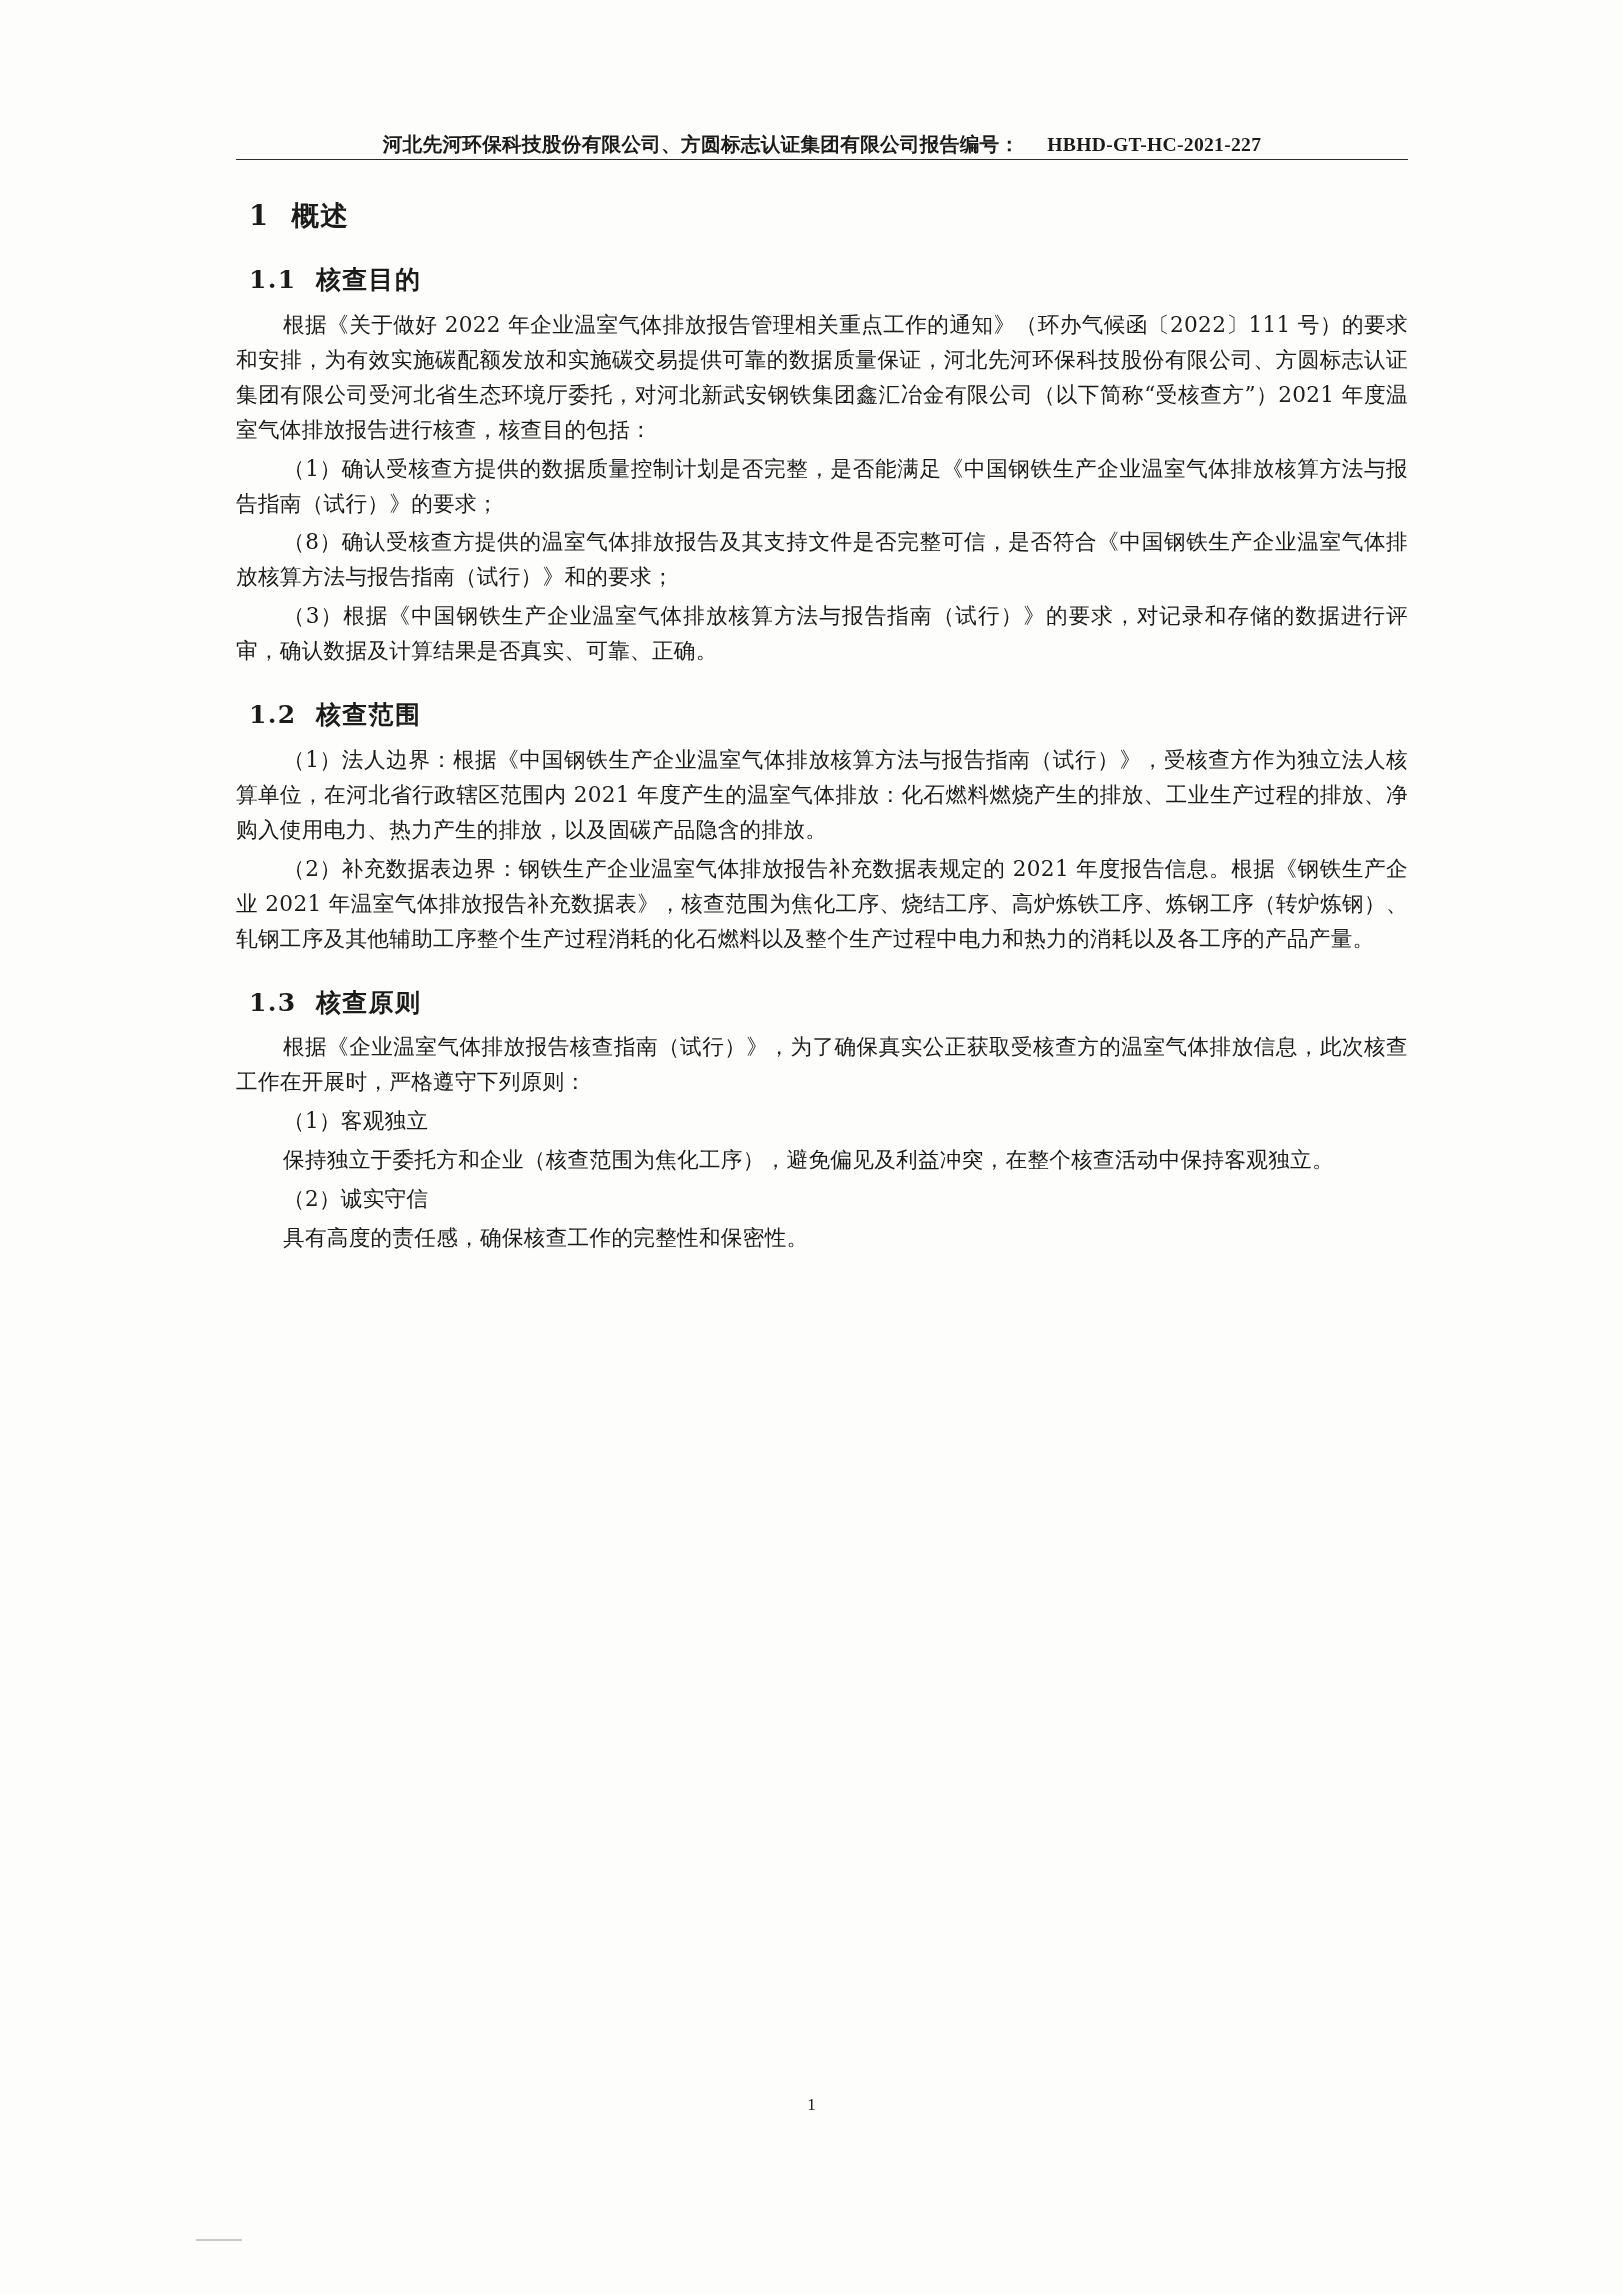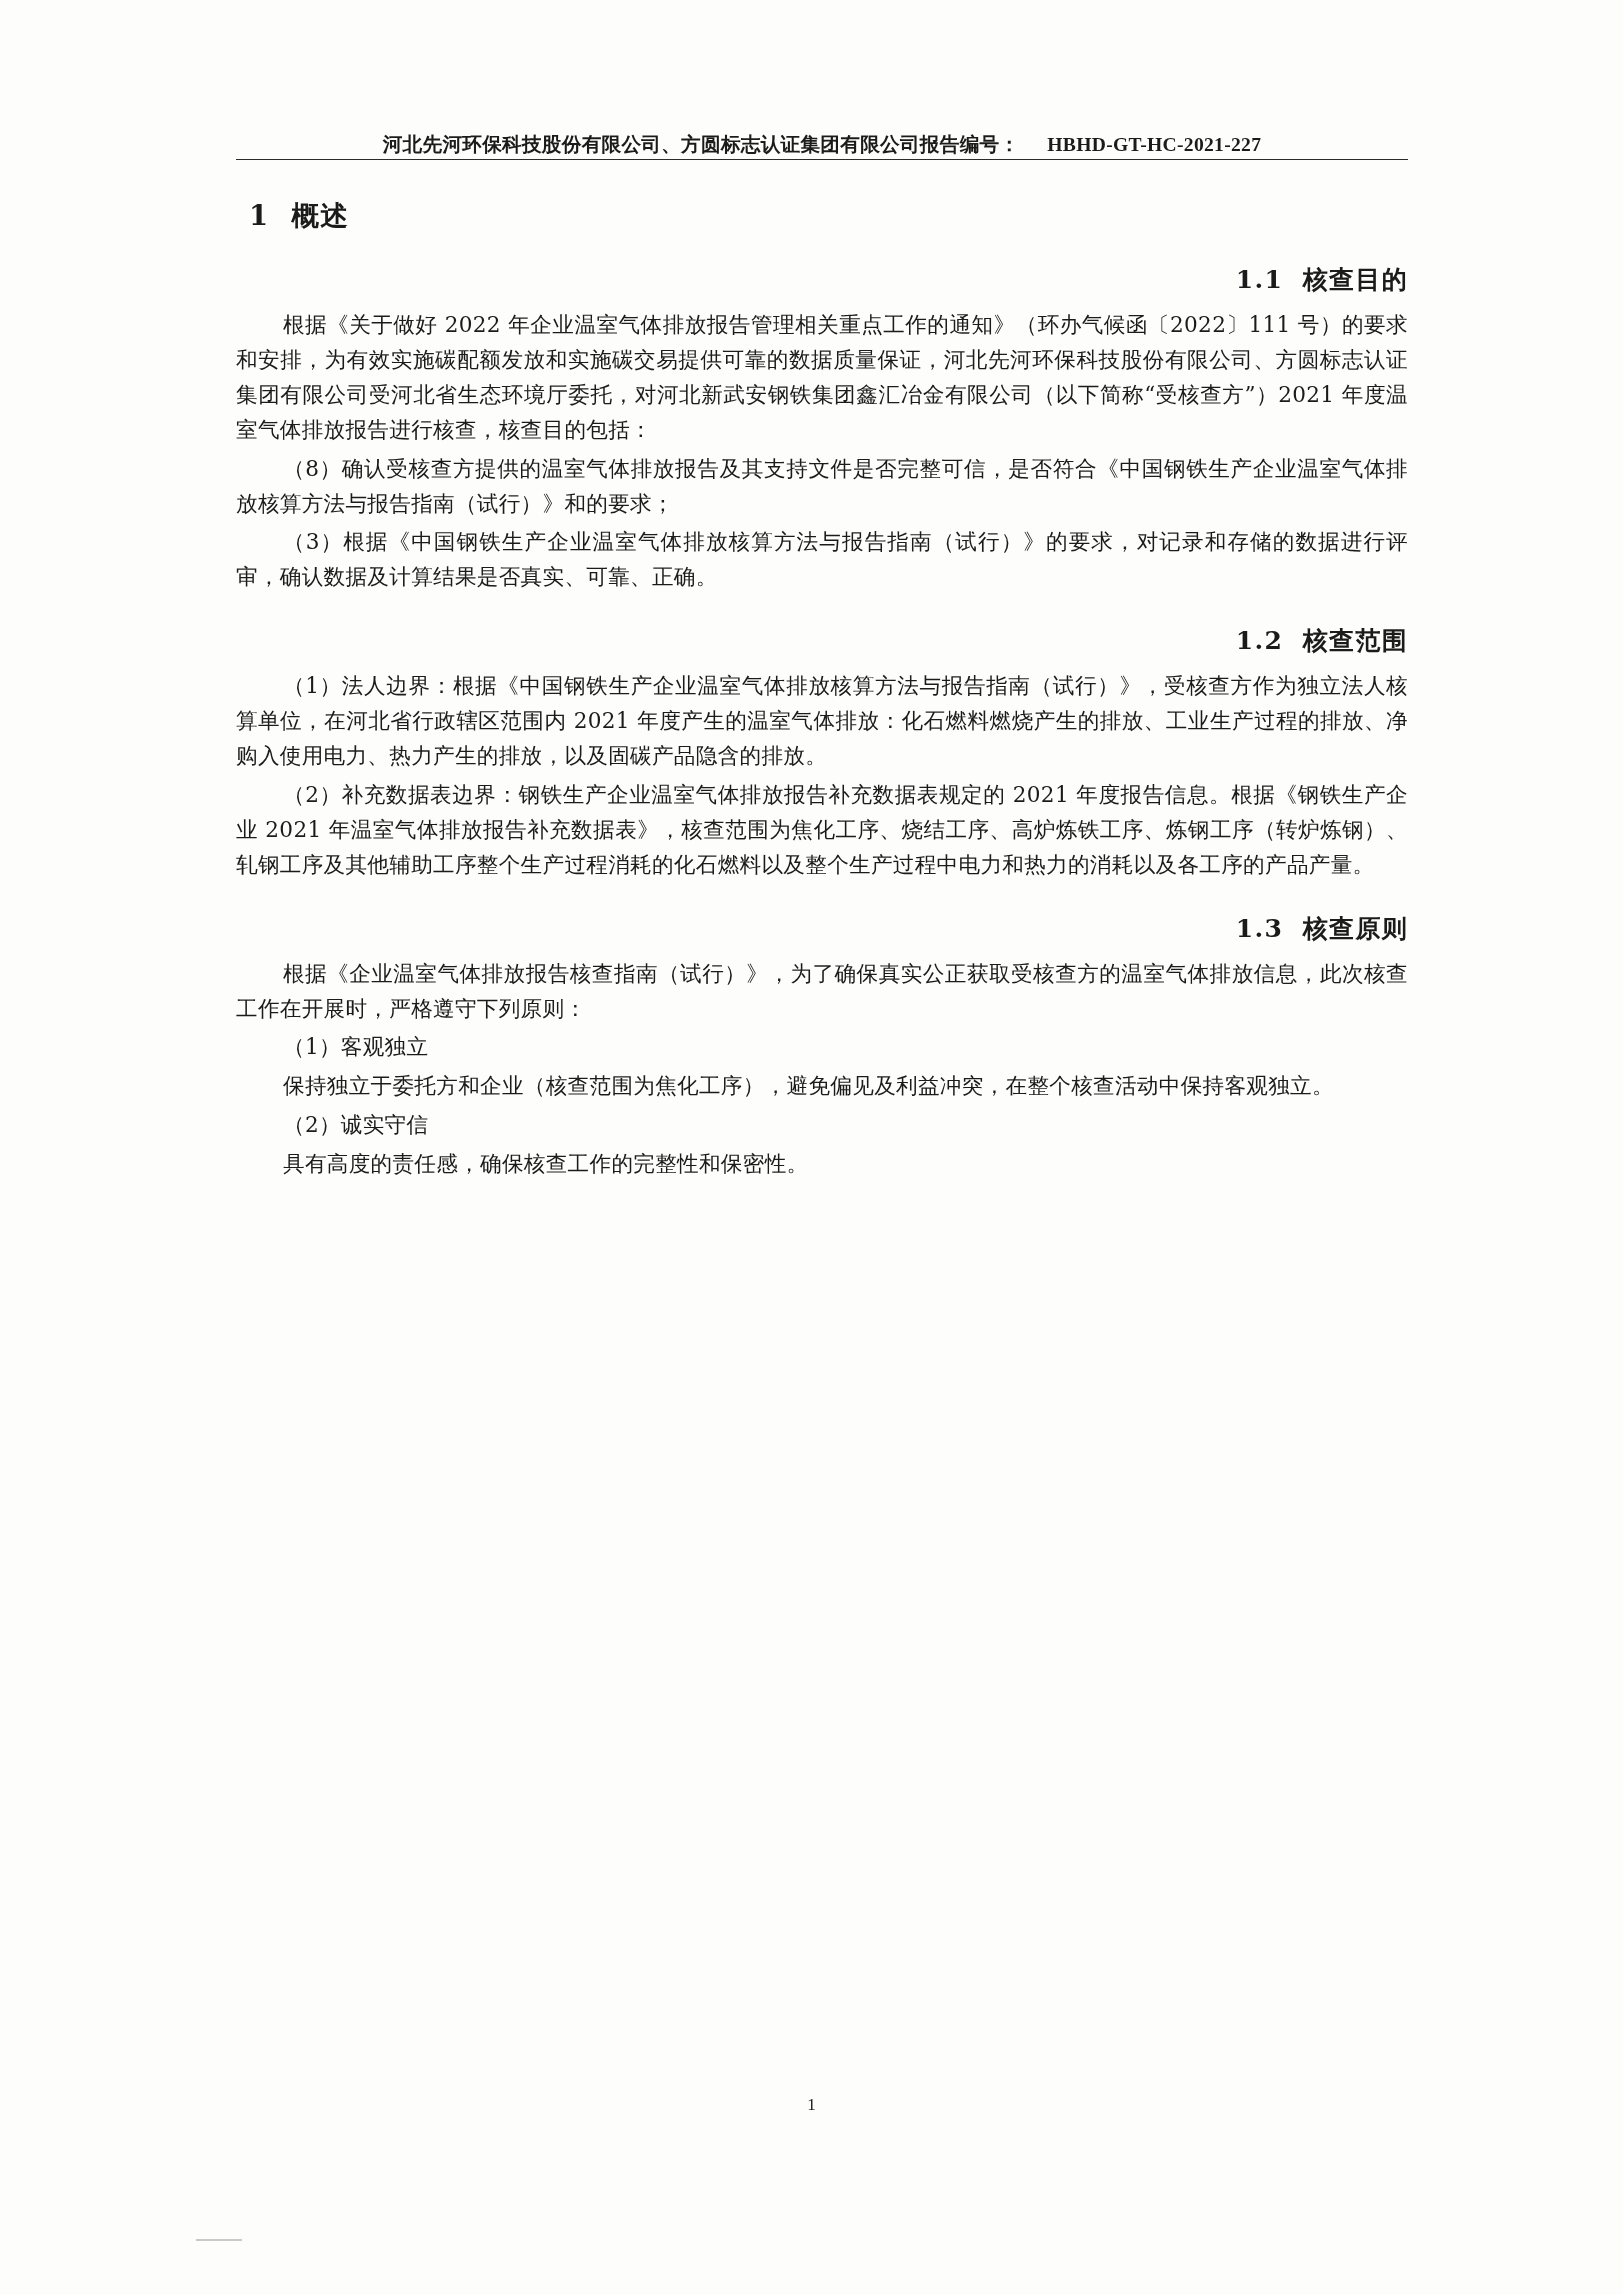--- a/index.html
+++ b/index.html
@@ -50,21 +50,20 @@
     font-weight: bold;
     margin: 38px 0 17px 13px;
     letter-spacing: 1.3px;
   }
   h1.sec .num { margin-right: 22px; }
   h2.sub {
     font-size: 25px;
     font-weight: bold;
     margin: 29px 0 11.8px 13px;
     letter-spacing: 1.3px;
-    text-align: right;
   }
   h2.sub .num { margin-right: 19.6px; }
   
   p.body {
     font-size: 21.6px;
     line-height: 1.62;
     margin: 0 0 3.9px 0;
     text-align: justify;
     text-justify: inter-ideograph;
     letter-spacing: 0.3px;
@@ -104,20 +103,21 @@
     </div>
 
     <h1 class="sec">
       <span class="num">1</span><span>概述</span>
     </h1>
 
     <h2 class="sub">
       <span class="num">1.1</span><span>核查目的</span>
     </h2>
     <p class="body indent">根据《关于做好 2022 年企业温室气体排放报告管理相关重点工作的通知》（环办气候函〔2022〕111 号）的要求和安排，为有效实施碳配额发放和实施碳交易提供可靠的数据质量保证，河北先河环保科技股份有限公司、方圆标志认证集团有限公司受河北省生态环境厅委托，对河北新武安钢铁集团鑫汇冶金有限公司（以下简称“受核查方”）2021 年度温室气体排放报告进行核查，核查目的包括：</p>
+    <p class="body indent">（1）确认受核查方提供的数据质量控制计划是否完整，是否能满足《中国钢铁生产企业温室气体排放核算方法与报告指南（试行）》的要求；</p>
     <p class="body indent">（8）确认受核查方提供的温室气体排放报告及其支持文件是否完整可信，是否符合《中国钢铁生产企业温室气体排放核算方法与报告指南（试行）》和的要求；</p>
     <p class="body indent">（3）根据《中国钢铁生产企业温室气体排放核算方法与报告指南（试行）》的要求，对记录和存储的数据进行评审，确认数据及计算结果是否真实、可靠、正确。</p>
 
     <h2 class="sub">
       <span class="num">1.2</span><span>核查范围</span>
     </h2>
     <p class="body indent">（1）法人边界：根据《中国钢铁生产企业温室气体排放核算方法与报告指南（试行）》，受核查方作为独立法人核算单位，在河北省行政辖区范围内 2021 年度产生的温室气体排放：化石燃料燃烧产生的排放、工业生产过程的排放、净购入使用电力、热力产生的排放，以及固碳产品隐含的排放。</p>
     <p class="body indent">（2）补充数据表边界：钢铁生产企业温室气体排放报告补充数据表规定的 2021 年度报告信息。根据《钢铁生产企业 2021 年温室气体排放报告补充数据表》，核查范围为焦化工序、烧结工序、高炉炼铁工序、炼钢工序（转炉炼钢）、轧钢工序及其他辅助工序整个生产过程消耗的化石燃料以及整个生产过程中电力和热力的消耗以及各工序的产品产量。</p>
 
     <h2 class="sub">

